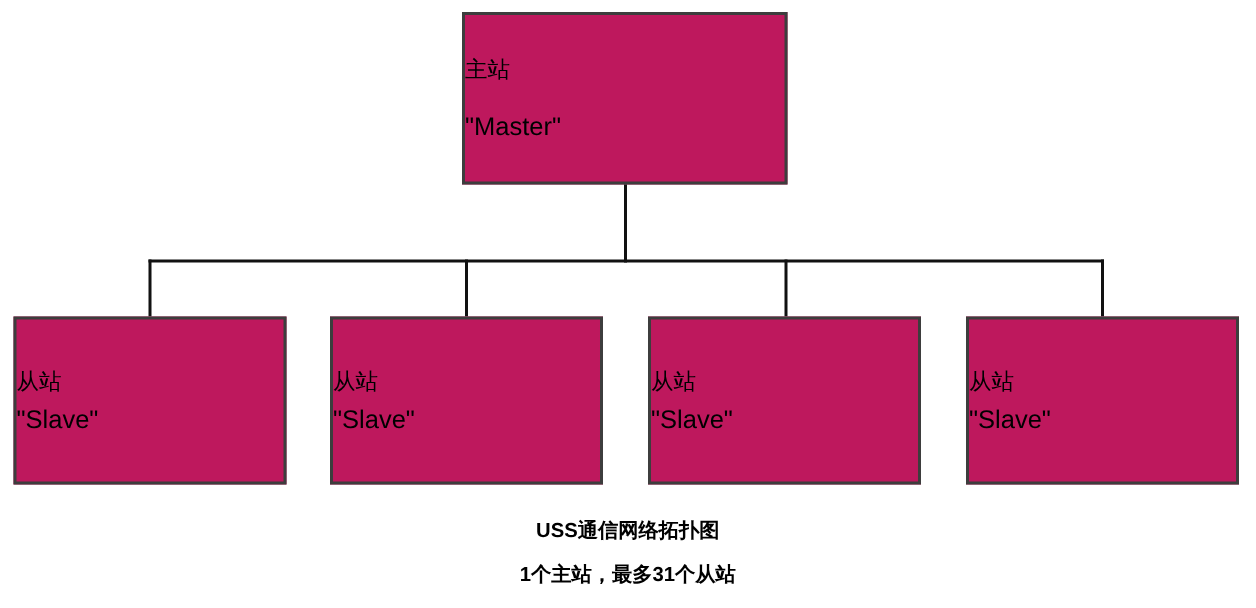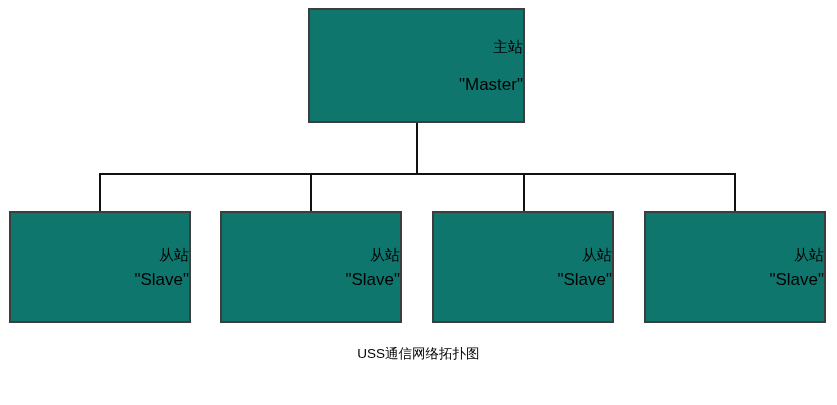--- a/index.html
+++ b/index.html
@@ -13,25 +13,25 @@
   #canvas {
     position: relative;
     width: 837px;
     height: 405px;
     background: #ffffff;
     overflow: hidden;
   }
   .node {
     position: absolute;
     box-sizing: border-box;
-    background: #0f766e;
+    background: #be185d;
     border: 2px solid #3d3d3d;
     display: flex;
     flex-direction: column;
-    align-items: flex-end;
+    align-items: flex-start;
     justify-content: center;
   }
   .node .cn {
     font-size: 15px;
     color: #000000;
     line-height: 1;
     font-weight: 400;
   }
   .node .en {
     font-size: 17px;
@@ -48,21 +48,21 @@
   }
   .edge-v { width: 2px; }
   .edge-h { height: 2px; }
 
   .caption {
     position: absolute;
     left: 0;
     width: 837px;
     text-align: center;
     color: #000000;
-    font-weight: normal;
+    font-weight: bold;
     font-size: 13.5px;
     line-height: 1;
   }
 </style>
 </head>
 <body>
 
 <div id="canvas">
 
   <div class="node master-node" style="left:308px; top:8px; width:217px; height:115px;">
@@ -93,14 +93,15 @@
     <span class="cn">从站</span>
     <span class="en">"Slave"</span>
   </div>
 
   <div class="node slave-node" style="left:644px; top:211px; width:182px; height:112px;">
     <span class="cn">从站</span>
     <span class="en">"Slave"</span>
   </div>
 
   <div class="caption" style="top:347px;">USS通信网络拓扑图</div>
+  <div class="caption" style="top:376px;">1个主站，最多31个从站</div>
 
 </div>
 
 </body></html>

